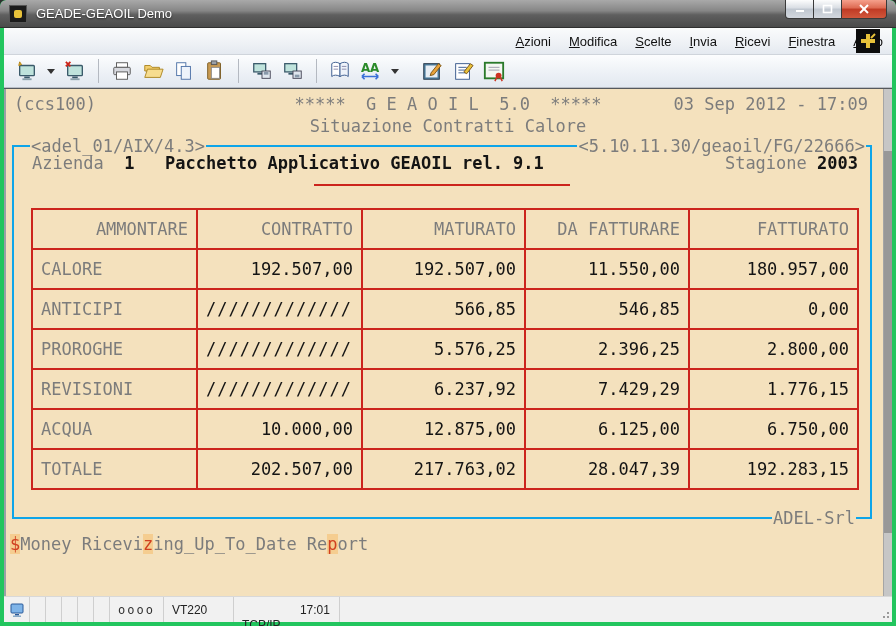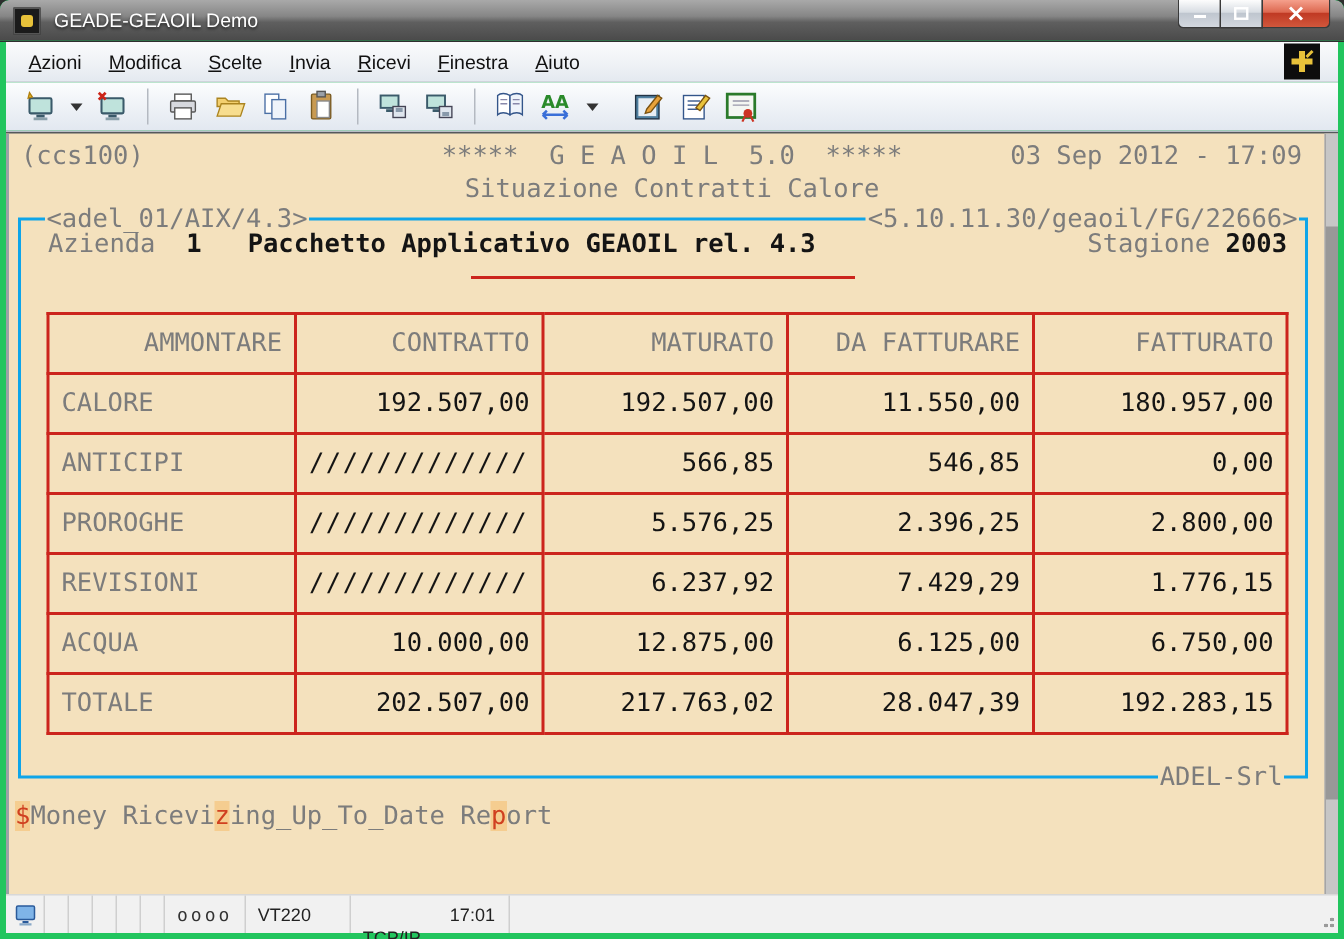--- a/index.html
+++ b/index.html
@@ -18,21 +18,21 @@
   .cap { height:19px; border:1px solid #3a3a3a; border-top:none; display:flex; align-items:center; justify-content:center;
     background:linear-gradient(180deg,#fdfdfd,#d8dde3 45%,#bfc6cf 50%,#d3d8df); }
   .cap.min { width:29px; border-radius:0 0 0 4px; }
   .cap.max { width:28px; border-left:none; }
   .cap.close { width:45px; border-left:none; border-radius:0 0 4px 0;
     background:linear-gradient(180deg,#f5a08c,#dd6951 45%,#c03a24 50%,#d1573c); }
 
   
   .menubar { position:absolute; left:4px; top:28px; width:888px; height:27px;
     background:linear-gradient(180deg,#fafbfc,#eef1f5 60%,#e4e9f0); border-bottom:1px solid #cfd4db;
-    display:flex; align-items:center; padding-left:6px; }
+    display:flex; align-items:center; padding-left:6px;justify-content:flex-end; }
   .menu-item { display:inline-block; padding:4px 9px; font-size:13px; color:#111; cursor:default; }
   .menu-item::first-letter { text-decoration:underline; }
   .menu-logo { position:absolute; right:12px; top:1px; width:24px; height:24px; background:#0d0d0d;
     display:flex; align-items:center; justify-content:center; }
 
   
   .toolbar { position:absolute; left:4px; top:55px; width:888px; height:33px;
     background:linear-gradient(180deg,#fcfdfe,#edf1f6 55%,#e2e8f0); border-bottom:1px solid #b9bec6;
     display:flex; align-items:center; padding-left:10px; gap:5px; }
   .tbtn { width:26px; height:26px; display:flex; align-items:center; justify-content:center; border-radius:3px; }
@@ -255,21 +255,21 @@
     <div class="t-line" style="top:26px;padding-left:48px;">
       <span class="t-center t-gray">Situazione Contratti Calore</span>
     </div>
 
     <div class="red-frame">
       <span class="frame-label host-label">&lt;adel_01/AIX/4.3&gt;</span>
       <span class="frame-label conn-label">&lt;5.10.11.30/geaoil/FG/22666&gt;</span>
       <span class="frame-label company-label">ADEL-Srl</span>
 
       <div class="info-line">
-        <span><span class="t-gray">Azienda</span><span class="t-black">  <span>1</span>   </span><span class="t-black">Pacchetto Applicativo GEAOIL rel. 4.3</span></span>
+        <span><span class="t-gray">Azienda</span><span class="t-black">  <span>1</span>   </span><span class="t-black">Pacchetto Applicativo GEAOIL rel. 9.1</span></span>
         <span><span class="t-gray">Stagione</span><span class="t-black"> </span><span class="t-black">2003</span></span>
       </div>
 
       <div class="section-line">
         <span class="rule"></span>
           <span class="rule"></span>
       </div>
     </div>
 
     <table class="main">

